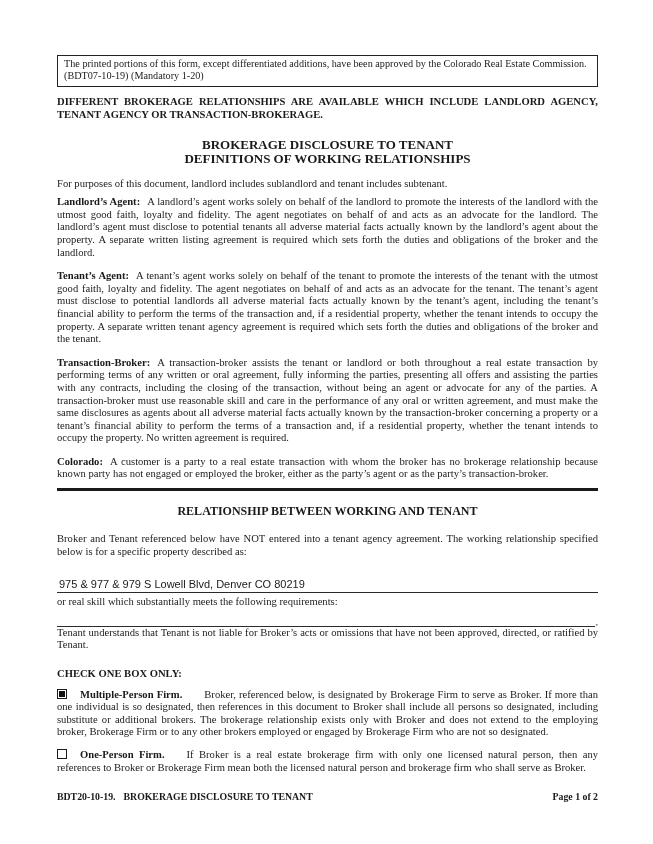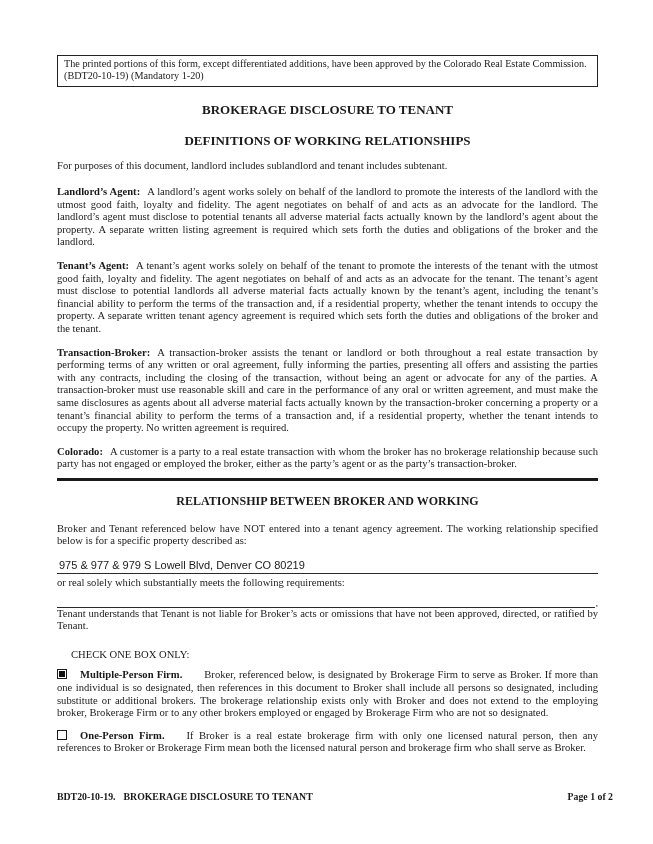--- a/index.html
+++ b/index.html
@@ -30,66 +30,65 @@
     text-align: justify;
   }
   .doc-title {
     margin-top: 16px;
     text-align: center;
     font-weight: bold;
     font-size: 13px;
     line-height: 14px;
   }
   .doc-subtitle {
-    margin-top: 17px;
     text-align: center;
     font-weight: bold;
     font-size: 13px;
     line-height: 14px;
   }
   .intro { margin-top: 12px; }
   .def-para { margin-top: 11px; text-align: justify; }
-  .def-para.first { margin-top: 13px; }
+  .def-para.first { margin-top: 6px; }
   .def-term { font-weight: bold; margin-right: 7px; }
   .thick-rule {
     margin-top: 7px;
     height: 3px;
     background: #1a1a1a;
   }
   .section-heading {
     margin-top: 13px;
     text-align: center;
     font-weight: bold;
     font-size: 12px;
     line-height: 14px;
   }
   .rel-para { margin-top: 15px; text-align: justify; }
   .property-line {
-    margin-top: 10px;
+    margin-top: 19px;
     border-bottom: 1px solid #2a2a2a;
     padding: 0 0 1px 2px;
     font-family: "Liberation Sans", "DejaVu Sans", sans-serif;
     font-size: 11px;
     line-height: 14px;
   }
   .requirements-label { margin-top: 3px; }
   .blank-line-row {
     margin-top: 4px;
     display: flex;
     align-items: flex-end;
     height: 14px;
   }
   .blank-line {
     flex: 1;
     border-bottom: 1.2px solid #2a2a2a;
     height: 13px;
   }
   .stray-mark { font-size: 9px; line-height: 9px; margin-left: 1px; }
   .liability-para { text-align: justify; }
-  .check-heading { margin-top: 16px; font-weight: normal; margin-left: 14px; }
+  .check-heading { margin-top: 16px; font-weight: bold; }
   .option-para { margin-top: 8px; text-align: justify; }
   .option-para.second { margin-top: 10px; }
   .checkbox {
     display: inline-block;
     width: 10px;
     height: 10px;
     border: 1.2px solid #1a1a1a;
     vertical-align: -1px;
     margin-right: 13px;
     position: relative;
@@ -97,65 +96,66 @@
   .checkbox.checked::after {
     content: "";
     position: absolute;
     left: 1px; top: 1px; right: 1px; bottom: 1px;
     background: #111;
   }
   .option-label { font-weight: bold; margin-right: 22px; }
   .footer {
     position: absolute;
     left: 57px;
-    right: 40px;
+    right: 55px;
     top: 791px;
     display: flex;
     justify-content: space-between;
     font-weight: bold;
     font-size: 9.8px;
     line-height: 12px;
   }
   .footer-left .code { margin-right: 8px; }
 </style>
 </head>
 <body>
 
 <div class="page">
 
   <div class="approval-box">
     <span>The printed portions of this form, except differentiated additions, have been approved by the Colorado Real Estate Commission.</span>
     <br>
-    <span>(BDT20-10-19) (Mandatory 1-20)</span>
+    <span>(BDT07-10-19) (Mandatory 1-20)</span>
   </div>
 
+  <p class="notice">DIFFERENT BROKERAGE RELATIONSHIPS ARE AVAILABLE WHICH INCLUDE LANDLORD AGENCY, TENANT AGENCY OR TRANSACTION-BROKERAGE.</p>
 
   <h1 class="doc-title">BROKERAGE DISCLOSURE TO TENANT</h1>
 
   <h2 class="doc-subtitle">DEFINITIONS OF WORKING RELATIONSHIPS</h2>
 
   <p class="intro">For purposes of this document, landlord includes sublandlord and tenant includes subtenant.</p>
 
   <p class="def-para first"><span class="def-term">Landlord’s Agent:</span><span>A landlord’s agent works solely on behalf of the landlord to promote the interests of the landlord with the utmost good faith, loyalty and fidelity. The agent negotiates on behalf of and acts as an advocate for the landlord. The landlord’s agent must disclose to potential tenants all adverse material facts actually known by the landlord’s agent about the property. A separate written listing agreement is required which sets forth the duties and obligations of the broker and the landlord.</span></p>
 
   <p class="def-para"><span class="def-term">Tenant’s Agent:</span><span>A tenant’s agent works solely on behalf of the tenant to promote the interests of the tenant with the utmost good faith, loyalty and fidelity. The agent negotiates on behalf of and acts as an advocate for the tenant. The tenant’s agent must disclose to potential landlords all adverse material facts actually known by the tenant’s agent, including the tenant’s financial ability to perform the terms of the transaction and, if a residential property, whether the tenant intends to occupy the property. A separate written tenant agency agreement is required which sets forth the duties and obligations of the broker and the tenant.</span></p>
 
   <p class="def-para"><span class="def-term">Transaction-Broker:</span><span>A transaction-broker assists the tenant or landlord or both throughout a real estate transaction by performing terms of any written or oral agreement, fully informing the parties, presenting all offers and assisting the parties with any contracts, including the closing of the transaction, without being an agent or advocate for any of the parties. A transaction-broker must use reasonable skill and care in the performance of any oral or written agreement, and must make the same disclosures as agents about all adverse material facts actually known by the transaction-broker concerning a property or a tenant’s financial ability to perform the terms of a transaction and, if a residential property, whether the tenant intends to occupy the property. No written agreement is required.</span></p>
 
-  <p class="def-para"><span class="def-term">Colorado:</span><span>A customer is a party to a real estate transaction with whom the broker has no brokerage relationship because such party has not engaged or employed the broker, either as the party’s agent or as the party’s transaction-broker.</span></p>
+  <p class="def-para"><span class="def-term">Colorado:</span><span>A customer is a party to a real estate transaction with whom the broker has no brokerage relationship because known party has not engaged or employed the broker, either as the party’s agent or as the party’s transaction-broker.</span></p>
 
   <div class="thick-rule"></div>
 
-  <h2 class="section-heading">RELATIONSHIP BETWEEN BROKER AND WORKING</h2>
+  <h2 class="section-heading">RELATIONSHIP BETWEEN WORKING AND TENANT</h2>
 
   <p class="rel-para">Broker and Tenant referenced below have NOT entered into a tenant agency agreement. The working relationship specified below is for a specific property described as:</p>
 
   <div class="property-line">975 &amp; 977 &amp; 979 S Lowell Blvd, Denver CO 80219</div>
 
-  <p class="requirements-label">or real solely which substantially meets the following requirements:</p>
+  <p class="requirements-label">or real skill which substantially meets the following requirements:</p>
 
   <div class="blank-line-row">
     <div class="blank-line"></div>
     <span class="stray-mark">,</span>
   </div>
 
   <p class="liability-para">Tenant understands that Tenant is not liable for Broker’s acts or omissions that have not been approved, directed, or ratified by Tenant.</p>
 
   <p class="check-heading">CHECK ONE BOX ONLY:</p>
 

